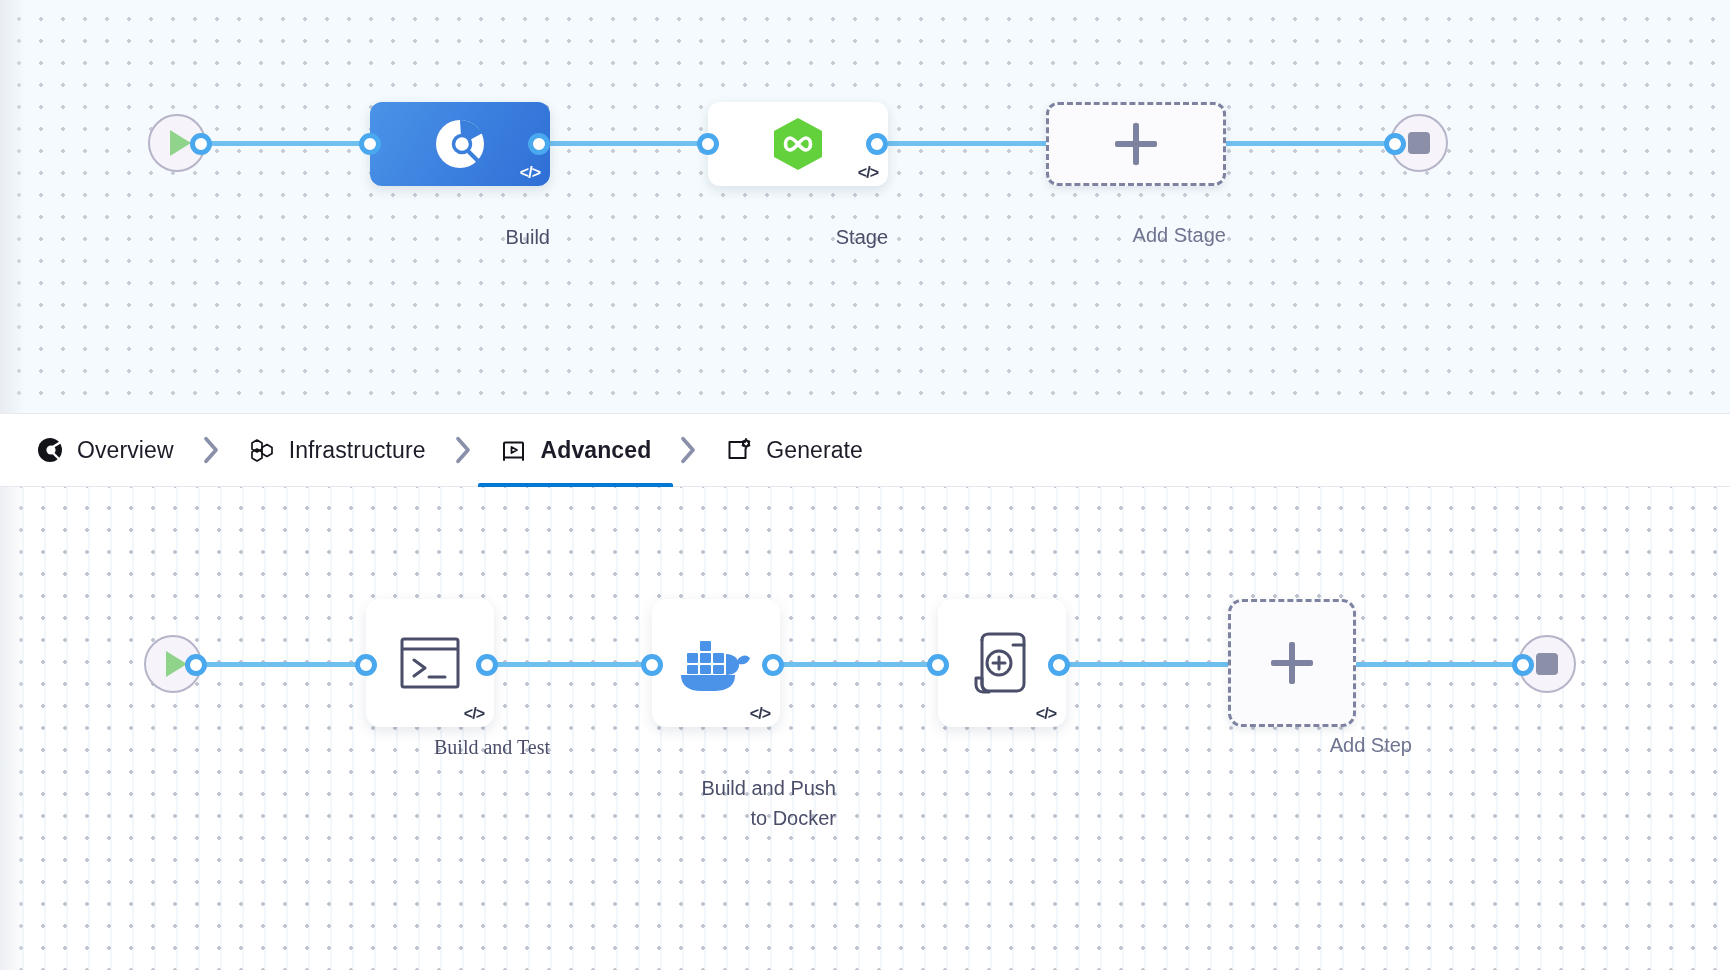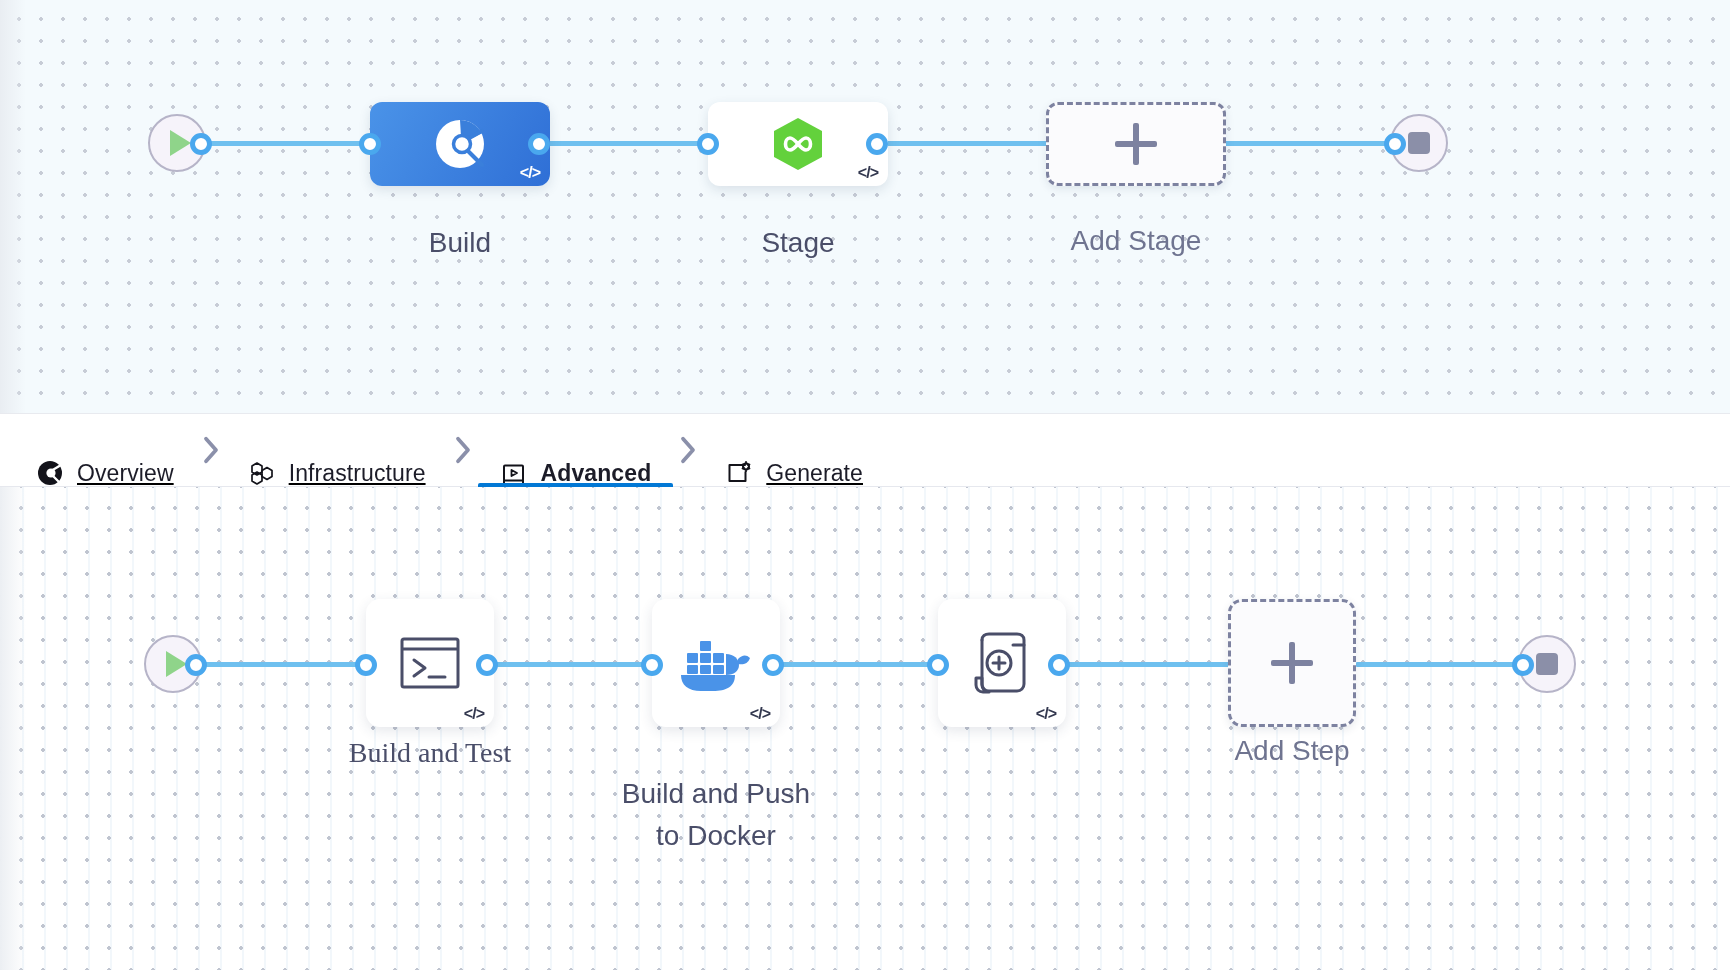--- a/index.html
+++ b/index.html
@@ -36,27 +36,26 @@
     left: 0; top: 414px;
     width: 1730px; height: 73px;
     background: #ffffff;
     display: flex;
     align-items: center;
     padding-left: 32px;
     border-bottom: 1px solid #e6e8ee;
     z-index: 5;
   }
   .tab {
-    display: flex; align-items: flex-end;
+    display: flex; align-items: center;
     height: 73px;
     gap: 13px;
     padding: 0 4px;
     position: relative;
     cursor: pointer;
-    text-decoration: underline;
   }
   .tab-label {
     font-size: 23px;
     color: #1c1c28;
     letter-spacing: .1px;
     white-space: nowrap;
   }
   .tab.active .tab-label { font-weight: 700; }
   .tab.active::after {
     content: "";
@@ -191,22 +190,22 @@
   }
   .plus::before, .plus::after {
     content: ""; position: absolute; background: #7d82a0; border-radius: 2px;
   }
   .plus::before { left: 18px; top: 0; width: 6px; height: 42px; }
   .plus::after  { top: 18px; left: 0; height: 6px; width: 42px; }
 
   
   .node-label {
     position: absolute;
-    text-align: center;
-    font-size: 28px;
+    text-align: right;
+    font-size: 20px;
     color: #4a4e69;
     line-height: 1.5;
     z-index: 2;
     white-space: pre-line;
   }
   .node-label.muted { color: #6f7490; }
 
   svg { display: block; }
 </style>
 </head>

